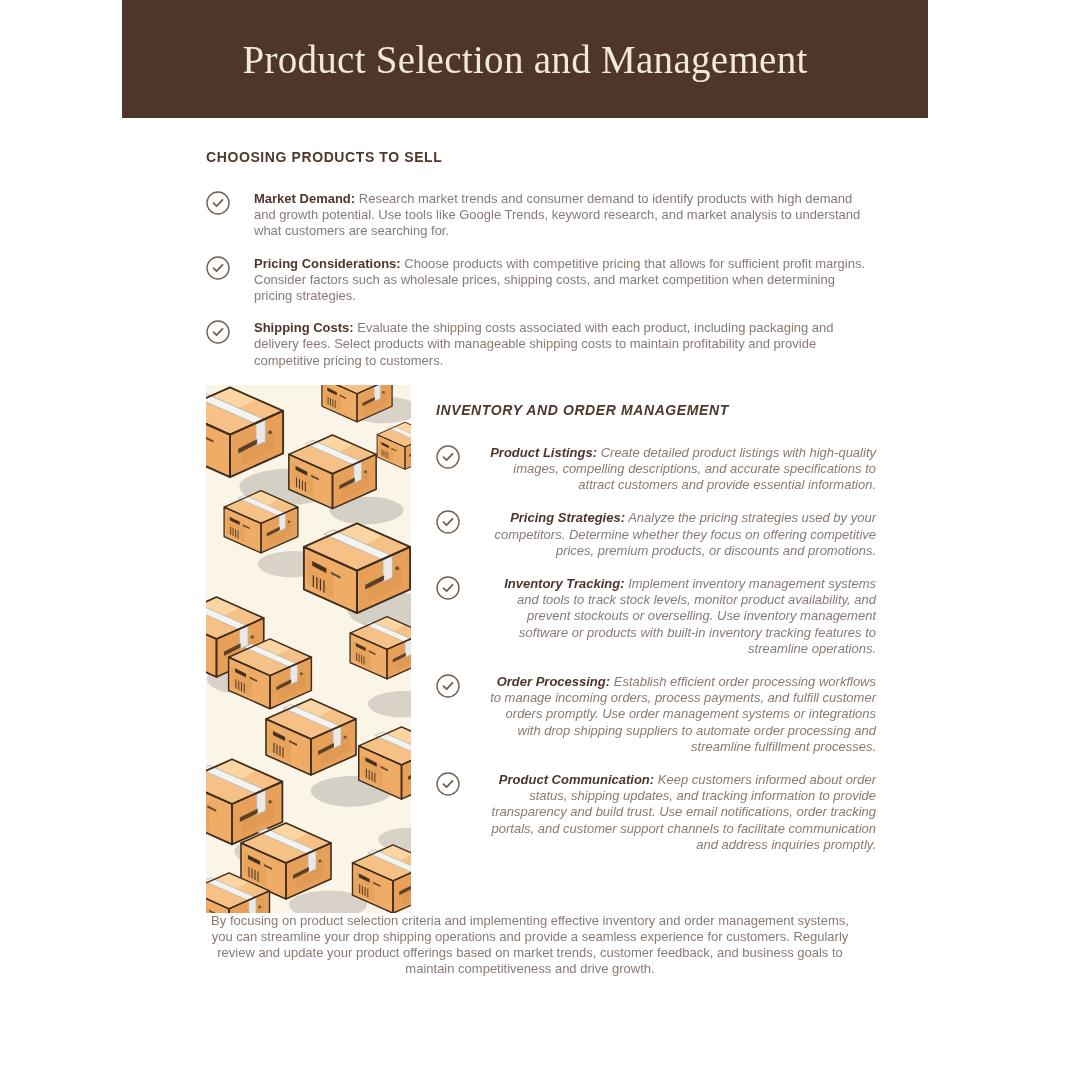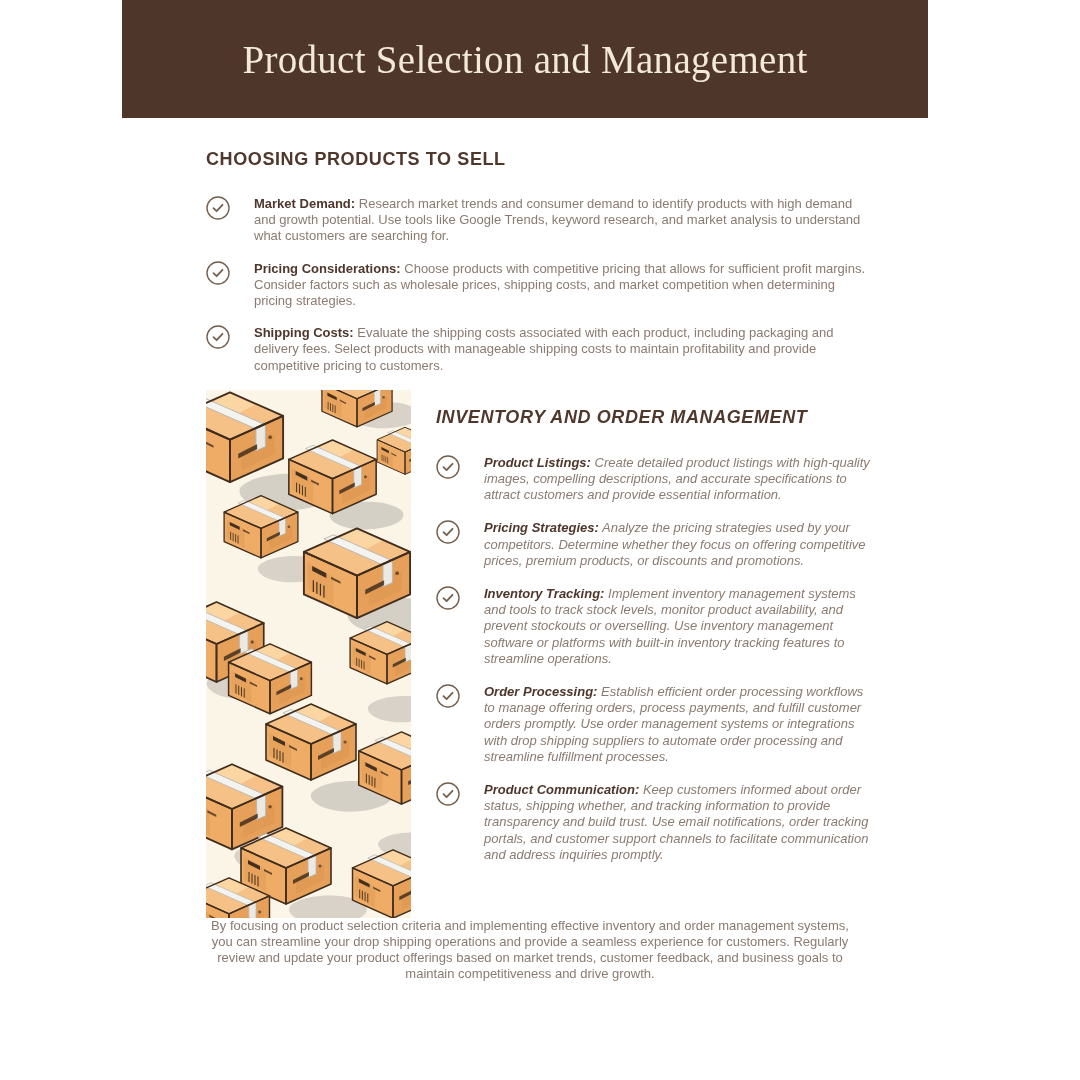--- a/index.html
+++ b/index.html
@@ -6,40 +6,40 @@
   body{background:#ffffff;font-family:"Liberation Sans",sans-serif;}
   .page{position:relative;width:1080px;height:1080px;background:#ffffff;overflow:hidden;}
 
   .banner{position:absolute;left:122px;top:0;width:806px;height:118px;background:#4e362b;
           display:flex;align-items:center;justify-content:center;}
   .banner h1{margin:0;font-family:"Liberation Serif","DejaVu Serif",serif;font-weight:400;
              font-size:39px;color:#f3e9d7;letter-spacing:0.3px;}
 
   .content{position:absolute;left:206px;top:149px;width:670px;}
 
-  h2.sec-heading{margin:0 0 26px 0;font-size:18px;font-weight:700;color:#4f372c;
+  h2.sec-heading{margin:0 0 26px 0;font-size:14px;font-weight:700;color:#4f372c;
                  letter-spacing:0.6px;text-transform:uppercase;}
 
   .bullet{display:flex;gap:24px;margin-bottom:16px;}
   .check{flex:0 0 24px;width:24px;height:24px;}
   .check svg{display:block;width:24px;height:24px;}
 
   p.body{margin:0;font-size:13px;line-height:16.2px;color:#8b7a70;}
   p.body strong{color:#4f362b;font-weight:700;}
 
   .sec-one .bullet p.body{width:627px;}
 
   .middle-row{display:flex;gap:25px;margin-top:16px;align-items:flex-start;font-style:italic;}
   .illustration{width:205px;height:528px;flex:0 0 205px;margin:0;}
   .illustration svg{display:block;width:205px;height:528px;}
 
   .sec-two{width:440px;padding-top:17px;}
   .sec-two h2.sec-heading{margin-bottom:27px;}
   .sec-two .bullet{margin-bottom:17px;}
-  .sec-two .bullet p.body{width:398px;}
+  .sec-two .bullet p.body{width:398px;text-align:right;}
 
   .closing{margin-top:22px;width:648px;text-align:center;}
 </style>
 </head>
 <body>
 
 <div class="page">
 
   <header class="banner">
     <h1>Product Selection and Management</h1>
@@ -163,41 +163,41 @@
           <p class="body"><strong>Pricing Strategies:</strong> <span>Analyze the pricing strategies used by your competitors. Determine whether they focus on offering competitive prices, premium products, or discounts and promotions.</span></p>
         </div>
 
         <div class="bullet">
           <span class="check">
             <svg viewBox="0 0 24 24">
                 <circle cx="12" cy="12" r="11" fill="none" stroke="#75604f" stroke-width="1.4"></circle>
                 <path d="M7.5 12.2 L10.6 15.2 L16.5 8.8" fill="none" stroke="#75604f" stroke-width="1.8" stroke-linecap="round" stroke-linejoin="round"></path>
               </svg>
           </span>
-          <p class="body"><strong>Inventory Tracking:</strong> <span>Implement inventory management systems and tools to track stock levels, monitor product availability, and prevent stockouts or overselling. Use inventory management software or platforms with built-in inventory tracking features to streamline operations.</span></p>
-        </div>
-
-        <div class="bullet">
-          <span class="check">
-            <svg viewBox="0 0 24 24">
-                <circle cx="12" cy="12" r="11" fill="none" stroke="#75604f" stroke-width="1.4"></circle>
-                <path d="M7.5 12.2 L10.6 15.2 L16.5 8.8" fill="none" stroke="#75604f" stroke-width="1.8" stroke-linecap="round" stroke-linejoin="round"></path>
-              </svg>
-          </span>
-          <p class="body"><strong>Order Processing:</strong> <span>Establish efficient order processing workflows to manage offering orders, process payments, and fulfill customer orders promptly. Use order management systems or integrations with drop shipping suppliers to automate order processing and streamline fulfillment processes.</span></p>
-        </div>
-
-        <div class="bullet">
-          <span class="check">
-            <svg viewBox="0 0 24 24">
-                <circle cx="12" cy="12" r="11" fill="none" stroke="#75604f" stroke-width="1.4"></circle>
-                <path d="M7.5 12.2 L10.6 15.2 L16.5 8.8" fill="none" stroke="#75604f" stroke-width="1.8" stroke-linecap="round" stroke-linejoin="round"></path>
-              </svg>
-          </span>
-          <p class="body"><strong>Product Communication:</strong> <span>Keep customers informed about order status, shipping whether, and tracking information to provide transparency and build trust. Use email notifications, order tracking portals, and customer support channels to facilitate communication and address inquiries promptly.</span></p>
+          <p class="body"><strong>Inventory Tracking:</strong> <span>Implement inventory management systems and tools to track stock levels, monitor product availability, and prevent stockouts or overselling. Use inventory management software or products with built-in inventory tracking features to streamline operations.</span></p>
+        </div>
+
+        <div class="bullet">
+          <span class="check">
+            <svg viewBox="0 0 24 24">
+                <circle cx="12" cy="12" r="11" fill="none" stroke="#75604f" stroke-width="1.4"></circle>
+                <path d="M7.5 12.2 L10.6 15.2 L16.5 8.8" fill="none" stroke="#75604f" stroke-width="1.8" stroke-linecap="round" stroke-linejoin="round"></path>
+              </svg>
+          </span>
+          <p class="body"><strong>Order Processing:</strong> <span>Establish efficient order processing workflows to manage incoming orders, process payments, and fulfill customer orders promptly. Use order management systems or integrations with drop shipping suppliers to automate order processing and streamline fulfillment processes.</span></p>
+        </div>
+
+        <div class="bullet">
+          <span class="check">
+            <svg viewBox="0 0 24 24">
+                <circle cx="12" cy="12" r="11" fill="none" stroke="#75604f" stroke-width="1.4"></circle>
+                <path d="M7.5 12.2 L10.6 15.2 L16.5 8.8" fill="none" stroke="#75604f" stroke-width="1.8" stroke-linecap="round" stroke-linejoin="round"></path>
+              </svg>
+          </span>
+          <p class="body"><strong>Product Communication:</strong> <span>Keep customers informed about order status, shipping updates, and tracking information to provide transparency and build trust. Use email notifications, order tracking portals, and customer support channels to facilitate communication and address inquiries promptly.</span></p>
         </div>
       </section>
     </div>
 
     <p class="body closing">By focusing on product selection criteria and implementing effective inventory and order management systems, you can streamline your drop shipping operations and provide a seamless experience for customers. Regularly review and update your product offerings based on market trends, customer feedback, and business goals to maintain competitiveness and drive growth.</p>
 
   </main>
 </div>
 
 </body></html>

